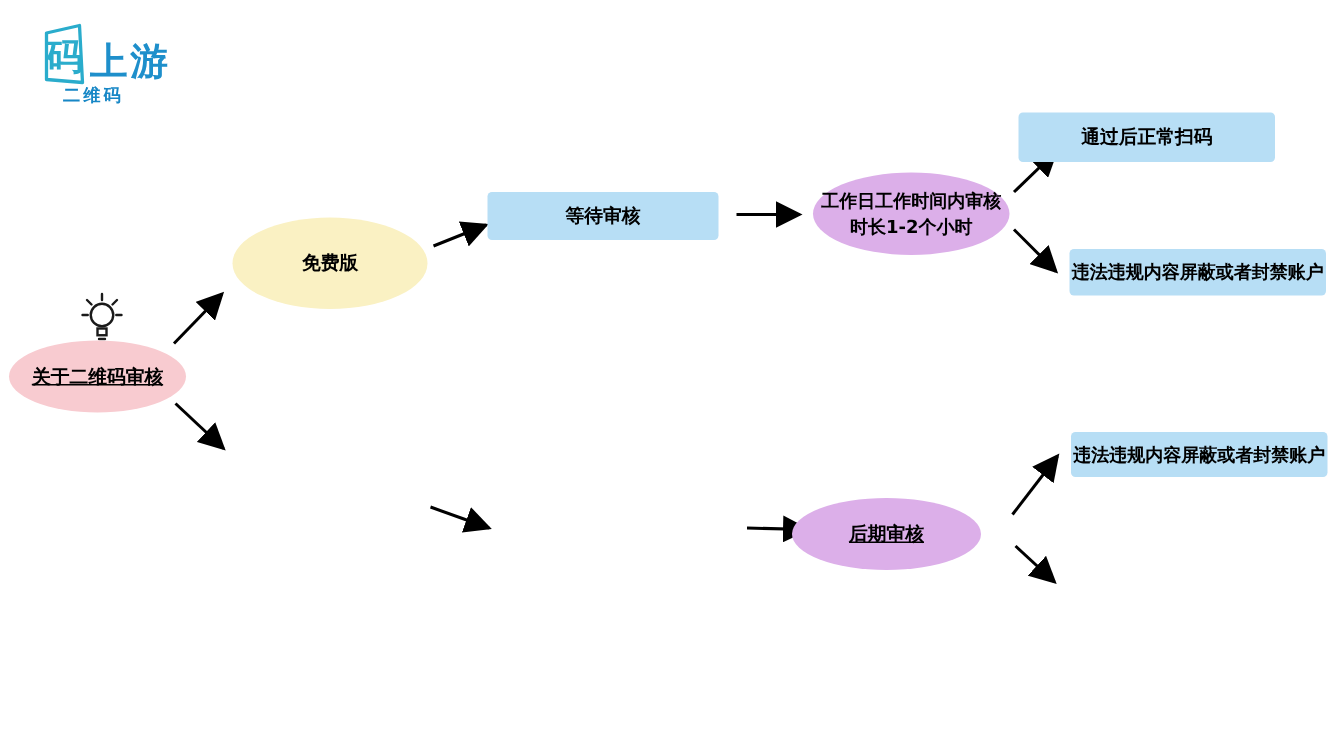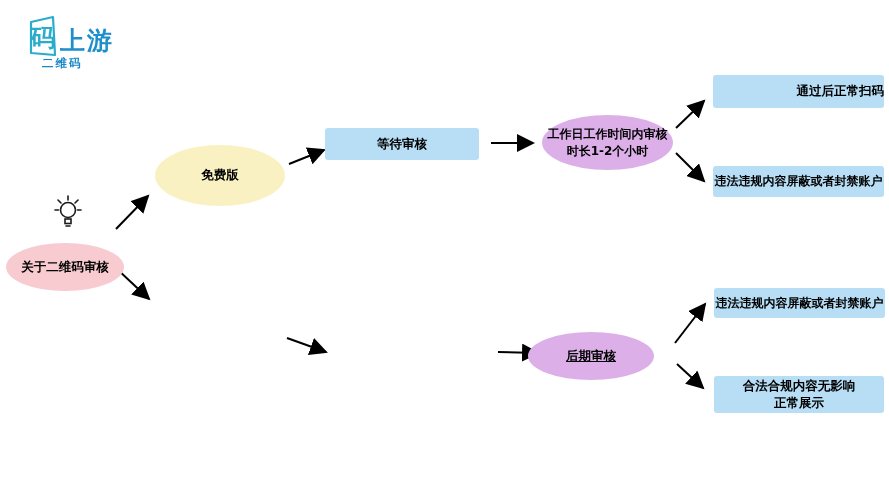--- a/index.html
+++ b/index.html
@@ -56,53 +56,49 @@
       <line x1="491" y1="143" x2="533" y2="143"></line>
       <line x1="676" y1="128" x2="704" y2="101"></line>
       <line x1="676" y1="153" x2="704" y2="181"></line>
       <line x1="287" y1="338" x2="326" y2="352"></line>
       <line x1="498" y1="352" x2="538" y2="353"></line>
       <line x1="675" y1="343" x2="705" y2="304"></line>
       <line x1="677" y1="364" x2="703" y2="388"></line>
     </g>
   </svg>
 
-  <div class="node ellipse pink" style="left:6px;top:243px;width:118px;height:48px;">
+  <div class="node ellipse pink" style="left:6px;top:227px;width:118px;height:48px;text-decoration:underline;">
     <span>关于二维码审核</span>
   </div>
 
   <div class="node ellipse yellow" style="left:155px;top:145px;width:130px;height:61px;">
     <span>免费版</span>
   </div>
 
   <div class="node rect blue" style="left:325px;top:128px;width:154px;height:32px;">
     <span>等待审核</span>
   </div>
 
   <div class="node ellipse purple" style="left:542px;top:115px;width:131px;height:55px;font-size:12px;">
     <span>工作日工作时间内审核</span>
     <span>时长1-2个小时</span>
   </div>
 
-  <div class="node rect blue" style="left:713px;top:75px;width:171px;height:33px;align-items:flex-end;">
+  <div class="node rect blue" style="left:679px;top:75px;width:171px;height:33px;">
     <span>通过后正常扫码</span>
   </div>
 
   <div class="node rect blue" style="left:713px;top:166px;width:171px;height:31px;font-size:12px;">
     <span>违法违规内容屏蔽或者封禁账户</span>
   </div>
 
 
 
   <div class="node ellipse purple" style="left:528px;top:332px;width:126px;height:48px;text-decoration:underline;">
     <span>后期审核</span>
   </div>
 
   <div class="node rect blue" style="left:714px;top:288px;width:171px;height:30px;font-size:12px;">
     <span>违法违规内容屏蔽或者封禁账户</span>
   </div>
 
-  <div class="node rect blue" style="left:714px;top:376px;width:170px;height:37px;">
-    <span>合法合规内容无影响</span>
-    <span>正常展示</span>
-  </div>
 
 </div>
 
 </body></html>

